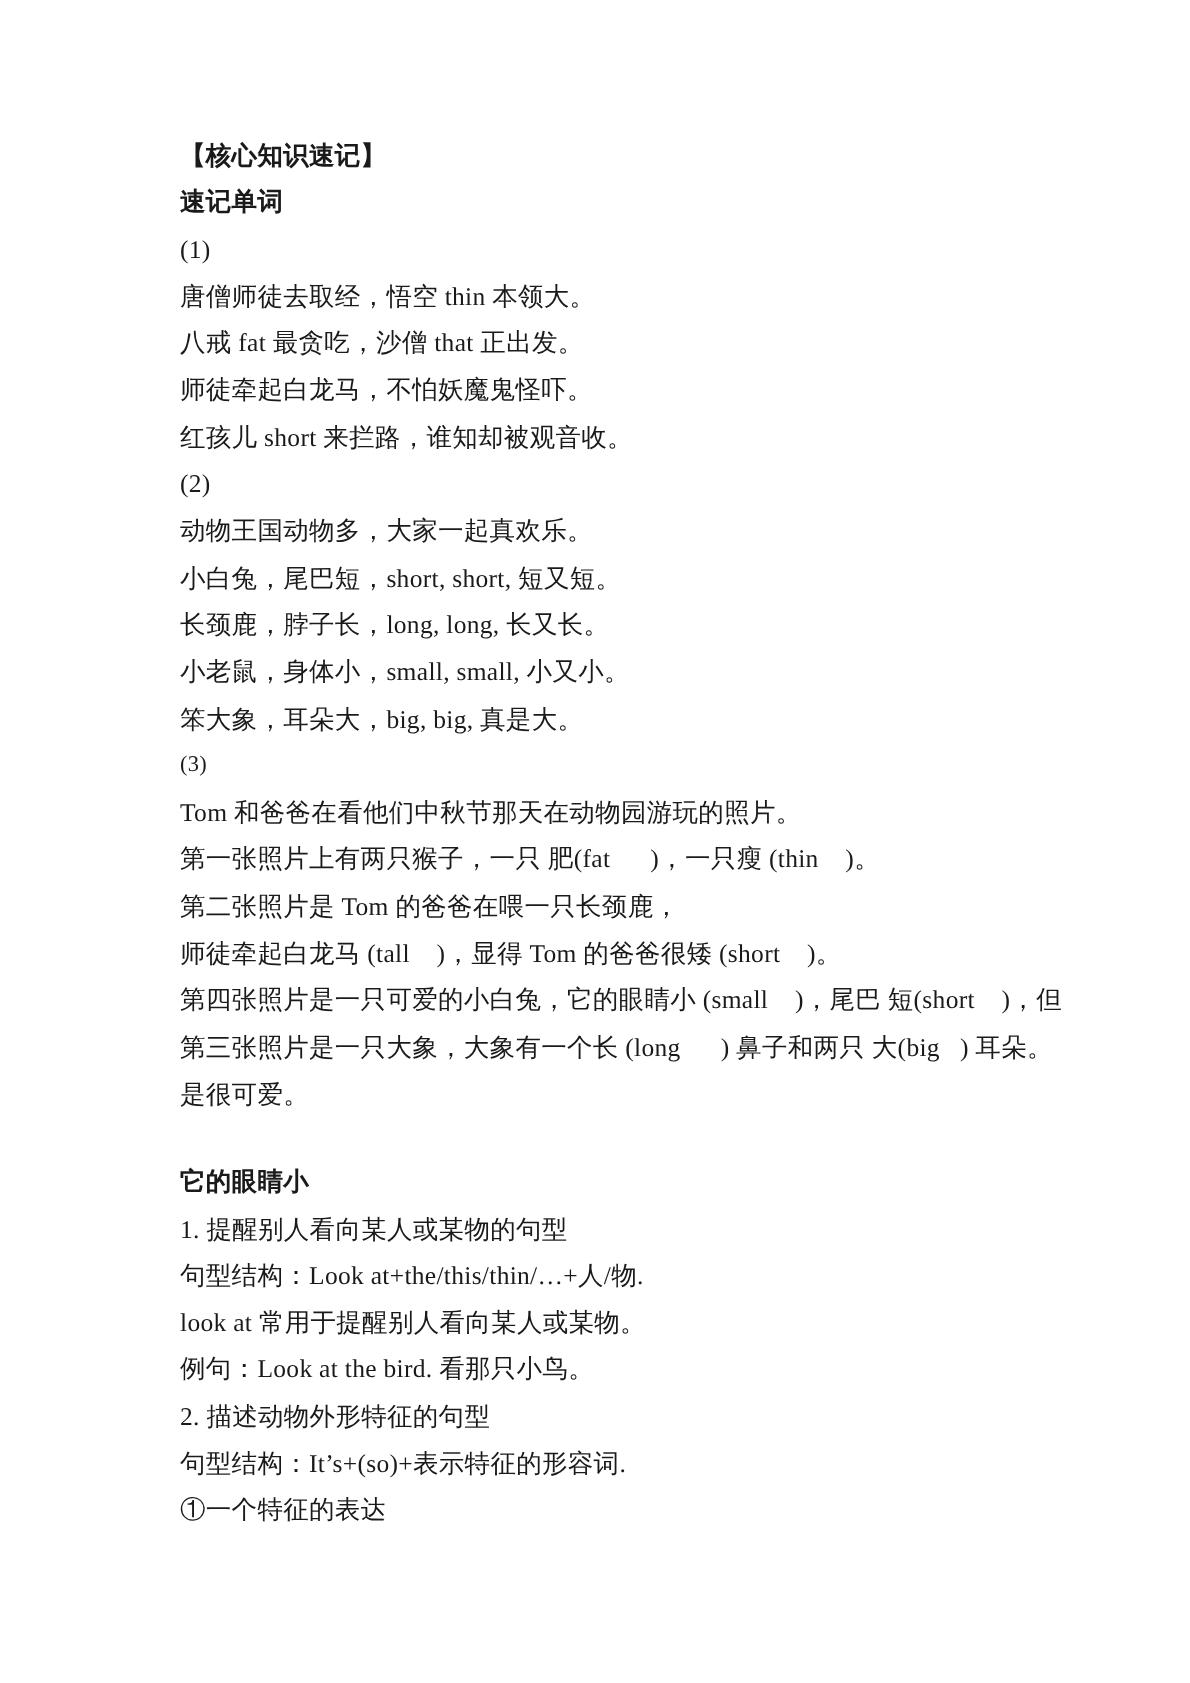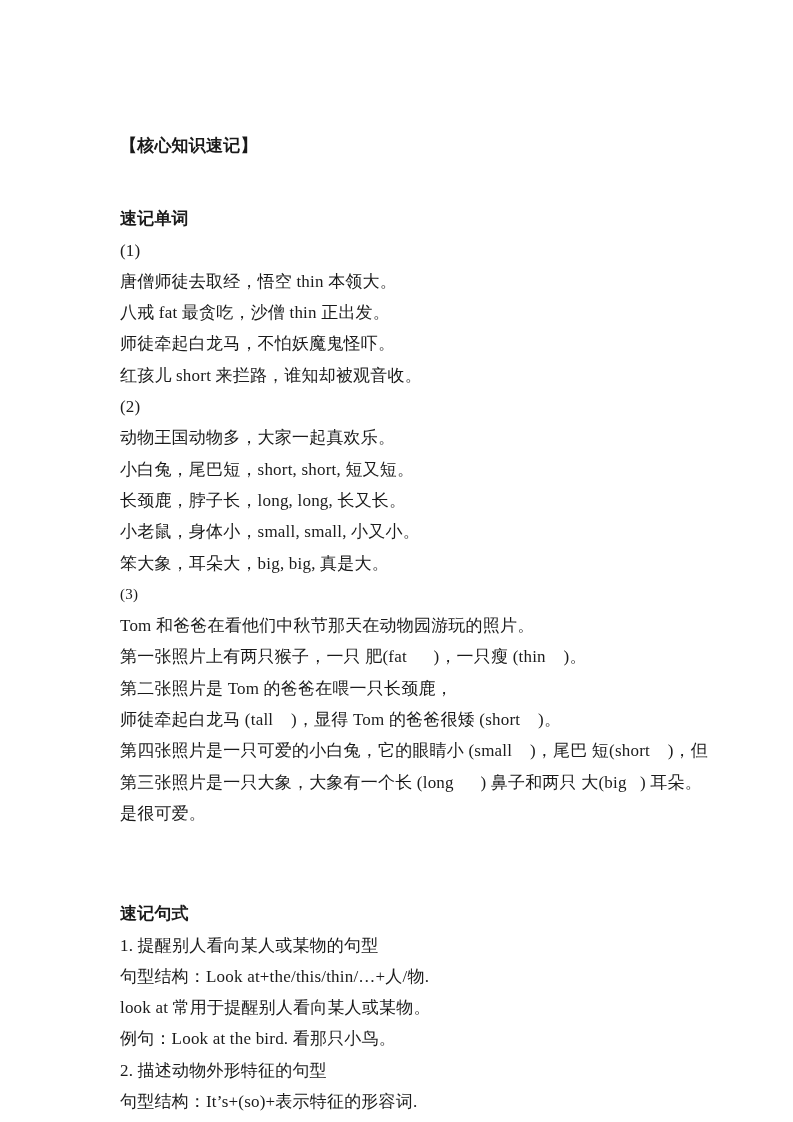--- a/index.html
+++ b/index.html
@@ -24,21 +24,20 @@
   }
   p.line {
     margin: 0;
     font-size: 17px;
     line-height: 31.3px;
     white-space: pre-wrap;
     letter-spacing: 0.2px;
   }
   p.bold {
     font-weight: bold;
-    margin-top: 42px;
   }
   p.small-label {
     font-size: 15px;
   }
   p.blank {
     height: 27px;
     margin: 0;
   }
 </style>
 </head>
@@ -46,21 +45,21 @@
 
 <div class="page">
   <div class="content">
 
     <p class="line bold">【核心知识速记】</p>
 
     <p class="line bold">速记单词</p>
 
     <p class="line">(1)</p>
     <p class="line">唐僧师徒去取经，悟空 thin 本领大。</p>
-    <p class="line">八戒 fat 最贪吃，沙僧 thin 正出发。</p>
+    <p class="line">八戒 fat 最贪吃，沙僧 that 正出发。</p>
     <p class="line">师徒牵起白龙马，不怕妖魔鬼怪吓。</p>
     <p class="line">红孩儿 short 来拦路，谁知却被观音收。</p>
 
     <p class="line">(2)</p>
     <p class="line">动物王国动物多，大家一起真欢乐。</p>
     <p class="line">小白兔，尾巴短，short, short, 短又短。</p>
     <p class="line">长颈鹿，脖子长，long, long, 长又长。</p>
     <p class="line">小老鼠，身体小，small, small, 小又小。</p>
     <p class="line">笨大象，耳朵大，big, big, 真是大。</p>
 
@@ -68,21 +67,21 @@
     <p class="line">Tom 和爸爸在看他们中秋节那天在动物园游玩的照片。</p>
     <p class="line">第一张照片上有两只猴子，一只 肥(fat      )，一只瘦 (thin    )。</p>
     <p class="line">第二张照片是 Tom 的爸爸在喂一只长颈鹿，</p>
     <p class="line">师徒牵起白龙马 (tall    )，显得 Tom 的爸爸很矮 (short    )。</p>
     <p class="line">第四张照片是一只可爱的小白兔，它的眼睛小 (small    )，尾巴 短(short    )，但</p>
     <p class="line">第三张照片是一只大象，大象有一个长 (long      ) 鼻子和两只 大(big   ) 耳朵。</p>
     <p class="line">是很可爱。</p>
 
     <p class="blank"></p>
 
-    <p class="line bold">速记句式</p>
+    <p class="line bold">它的眼睛小</p>
     <p class="line">1. 提醒别人看向某人或某物的句型</p>
     <p class="line">句型结构：Look at+the/this/thin/…+人/物.</p>
     <p class="line">look at 常用于提醒别人看向某人或某物。</p>
     <p class="line">例句：Look at the bird. 看那只小鸟。</p>
     <p class="line">2. 描述动物外形特征的句型</p>
     <p class="line">句型结构：It’s+(so)+表示特征的形容词.</p>
     <p class="line">①一个特征的表达</p>
 
   </div>
 </div>

